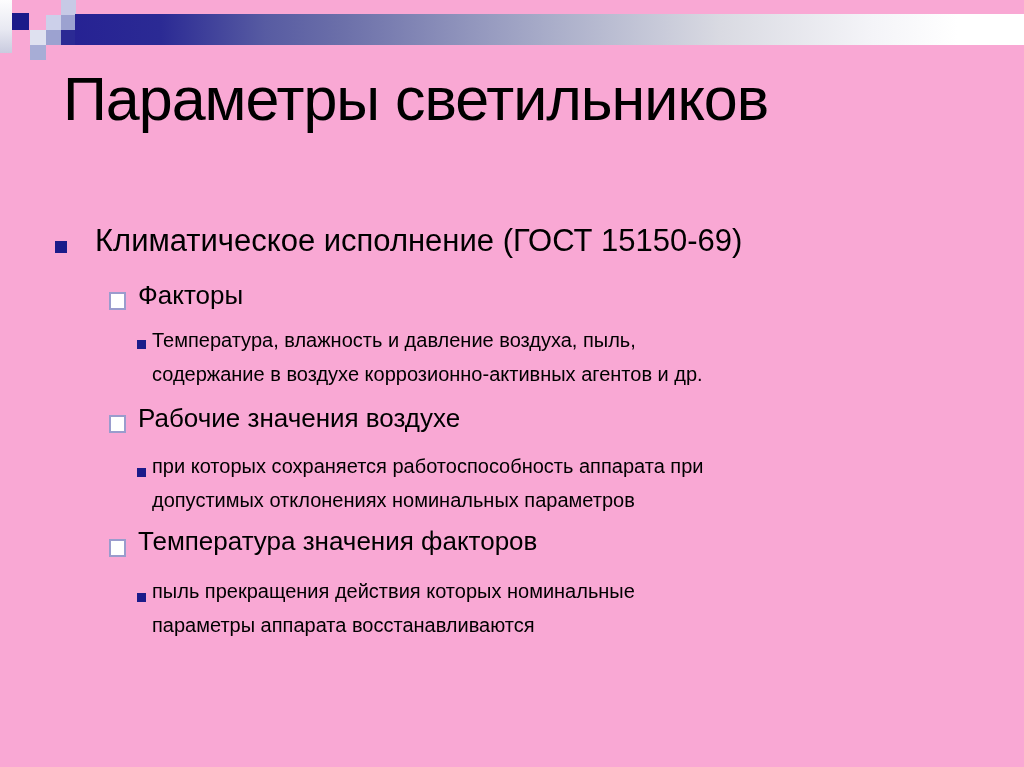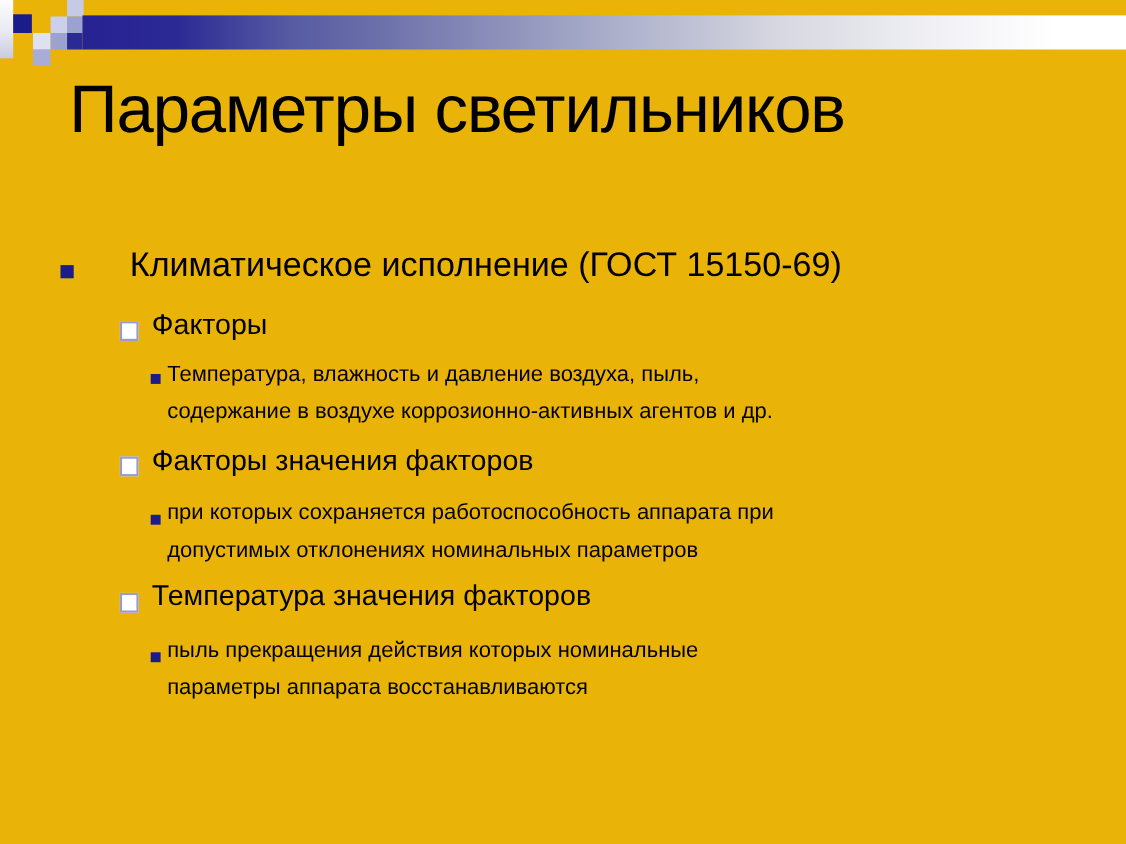--- a/index.html
+++ b/index.html
@@ -1,20 +1,20 @@
 <!DOCTYPE html>
 <html><head>
 <meta charset="utf-8">
 <style>
   html, body { margin: 0; padding: 0; background: #ffffff; }
   .slide {
     position: relative;
     width: 1024px;
     height: 767px;
-    background: #eab308;
+    background: #f9a8d4;
     overflow: hidden;
     font-family: "Liberation Sans", sans-serif;
     color: #000000;
   }
 
   
   .deco { position: absolute; inset: 0; pointer-events: none; }
   .bar {
     position: absolute;
     left: 75px; top: 14px;
@@ -47,21 +47,21 @@
     letter-spacing: -1px;
     line-height: 1.15;
     color: #000000;
     white-space: nowrap;
   }
 
   
   .row { position: absolute; left: 0; width: 1024px; }
   .row .txt { position: absolute; white-space: pre-line; }
 
-  .row.l1 .txt { left: 95px;  font-size: 31px; line-height: 38px; margin-left: 23px; }
+  .row.l1 .txt { left: 95px;  font-size: 31px; line-height: 38px; }
   .row.l2 .txt { left: 138px; font-size: 26px; line-height: 37px; }
   .row.l3 .txt { left: 152px; font-size: 20px; line-height: 34px; width: 830px; }
 
   .bullet { position: absolute; display: block; }
   .b-l1 {
     left: 55px; width: 12px; height: 12px;
     background: #1b1b8a;
   }
   .b-l2 {
     left: 109px; width: 13px; height: 14px;
@@ -112,21 +112,21 @@
   </div>
 
   <div class="row l3 r3">
     <span class="bullet b-l3"></span>
     <div class="txt">Температура, влажность и давление воздуха, пыль,
 содержание в воздухе коррозионно-активных агентов и др.</div>
   </div>
 
   <div class="row l2 r4">
     <span class="bullet b-l2"></span>
-    <div class="txt">Факторы значения факторов</div>
+    <div class="txt">Рабочие значения воздухе</div>
   </div>
 
   <div class="row l3 r5">
     <span class="bullet b-l3"></span>
     <div class="txt">при которых сохраняется работоспособность аппарата при
 допустимых отклонениях номинальных параметров</div>
   </div>
 
   <div class="row l2 r6">
     <span class="bullet b-l2"></span>

